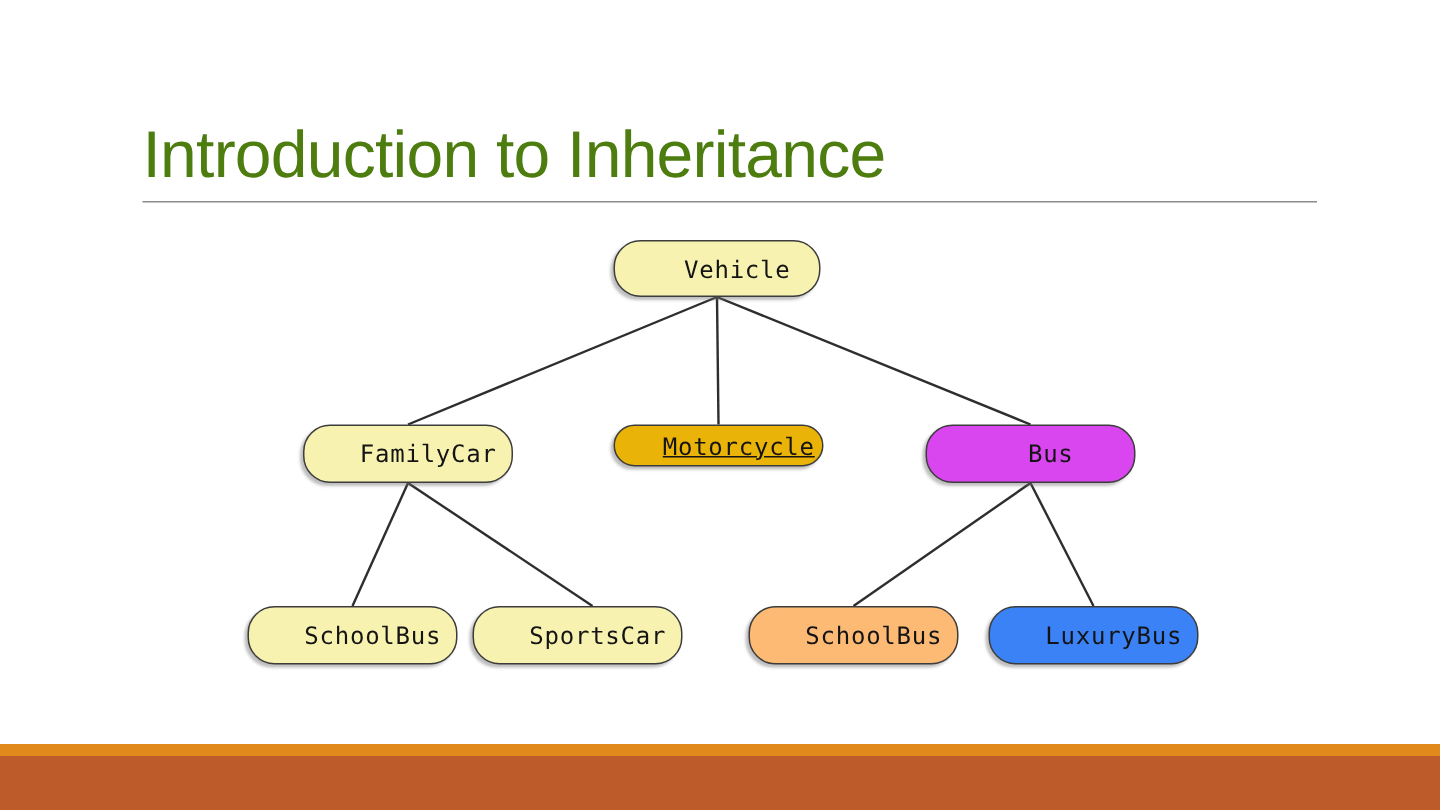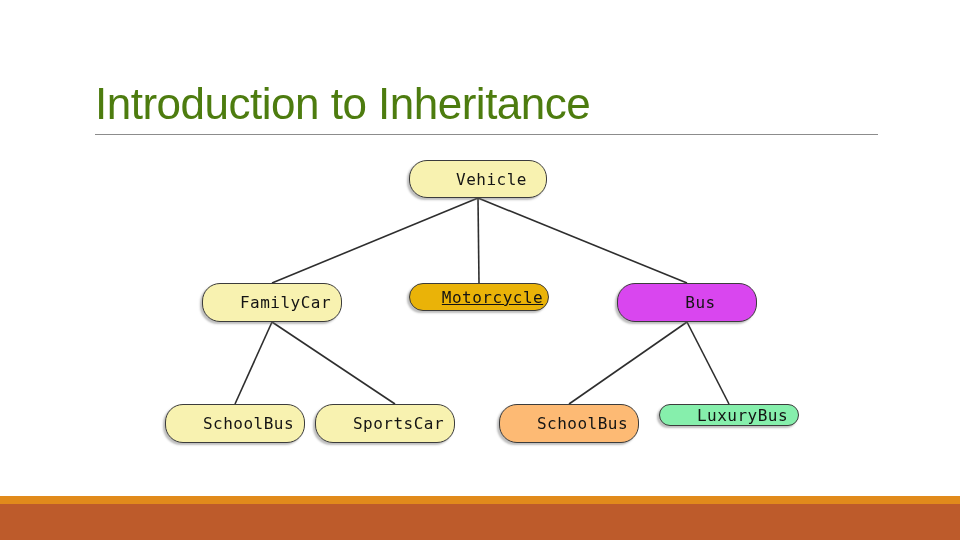--- a/index.html
+++ b/index.html
@@ -75,19 +75,19 @@
         <line x1="687" y1="322" x2="729" y2="404" stroke="#2E2E2E" stroke-width="1.6"></line>
       </svg>
     <div>
         <div class="node" style="left: 409px; top: 160px; width: 138px; height: 38px; background: rgb(248, 242, 176); border-color: rgb(60, 60, 60);">Vehicle</div>
         <div class="node" style="left: 202px; top: 283px; width: 140px; height: 39px; background: rgb(248, 242, 176); border-color: rgb(60, 60, 60);">FamilyCar</div>
         <div class="node" style="left: 409px; top: 283px; width: 140px; height: 28px; background: #eab308; border-color: rgb(60, 60, 60); text-decoration: underline;">Motorcycle</div>
         <div class="node" style="left: 617px; top: 283px; width: 140px; height: 39px; background: #d946ef; border-color: rgb(60, 60, 60);">Bus</div>
         <div class="node" style="left: 165px; top: 404px; width: 140px; height: 39px; background: rgb(248, 242, 176); border-color: rgb(60, 60, 60);">SchoolBus</div>
         <div class="node" style="left: 315px; top: 404px; width: 140px; height: 39px; background: rgb(248, 242, 176); border-color: rgb(60, 60, 60);">SportsCar</div>
         <div class="node" style="left: 499px; top: 404px; width: 140px; height: 39px; background: #fdba74; border-color: rgb(60, 60, 60);">SchoolBus</div>
-        <div class="node" style="left: 659px; top: 404px; width: 140px; height: 22px; background: #86efac; border-color: rgb(60, 60, 60);">LuxuryBus</div>
+        <div class="node" style="left: 659px; top: 404px; width: 140px; height: 39px; background: #3b82f6; border-color: rgb(60, 60, 60);">LuxuryBus</div>
       </div>
   </div>
 
   <div class="accent-stripe" style="background: rgb(225, 138, 27);"></div>
   <div class="footer-bar" style="background: rgb(189, 91, 43);"></div>
 </div>
 
 </body></html>

